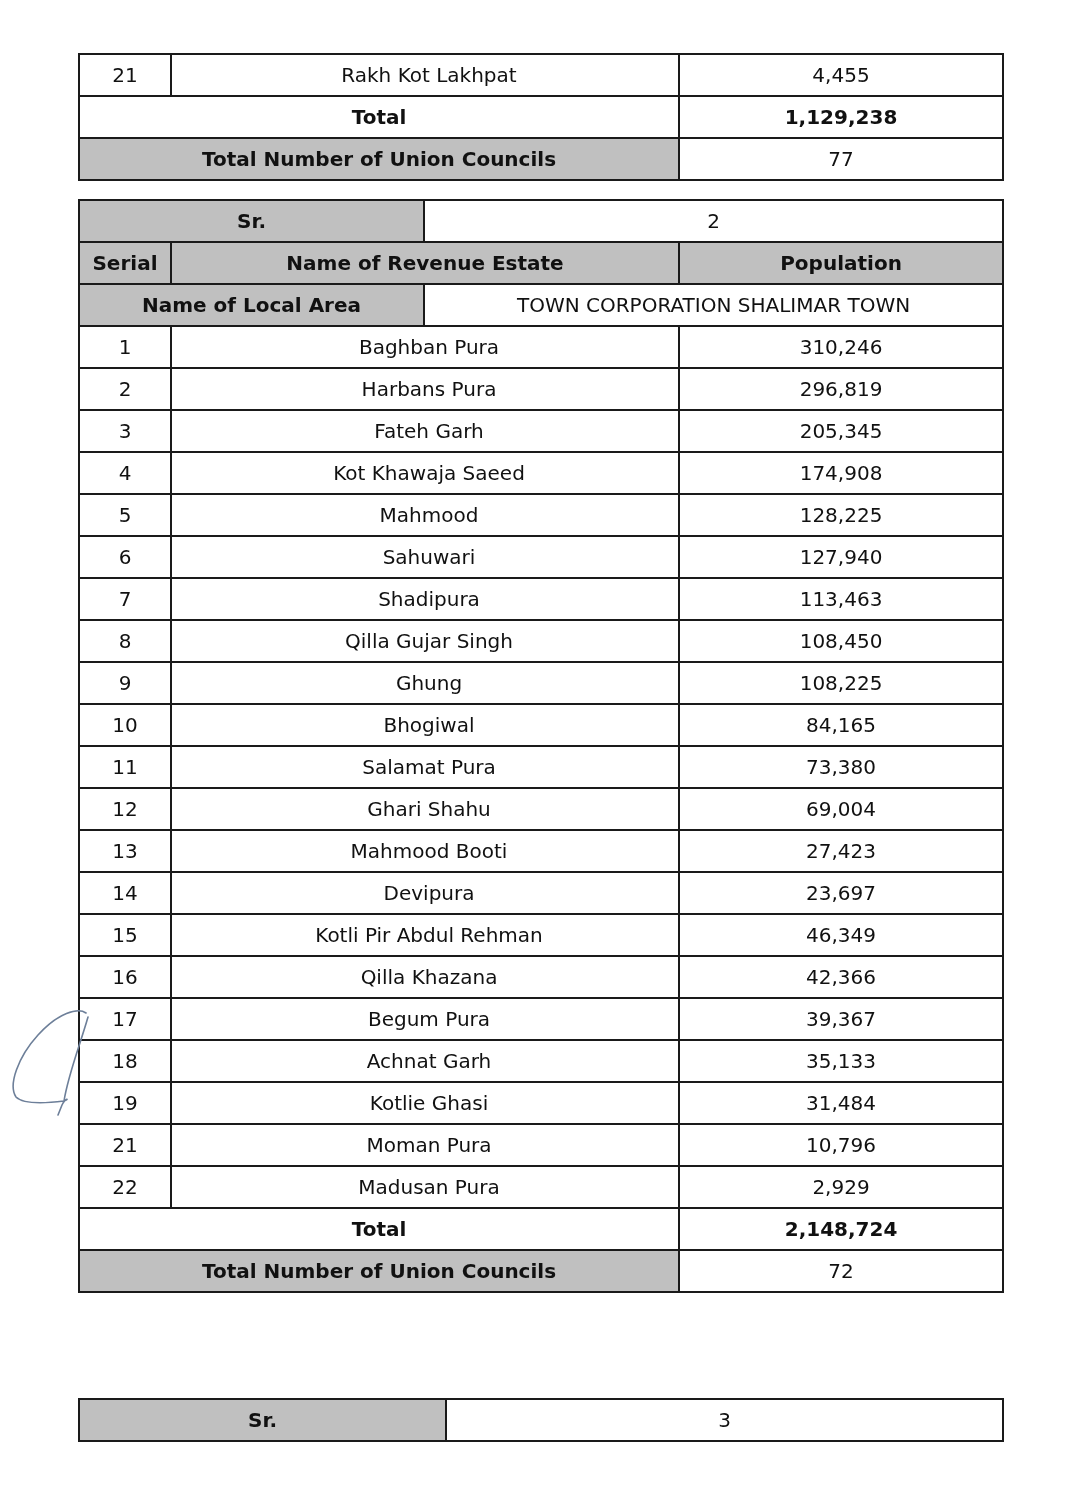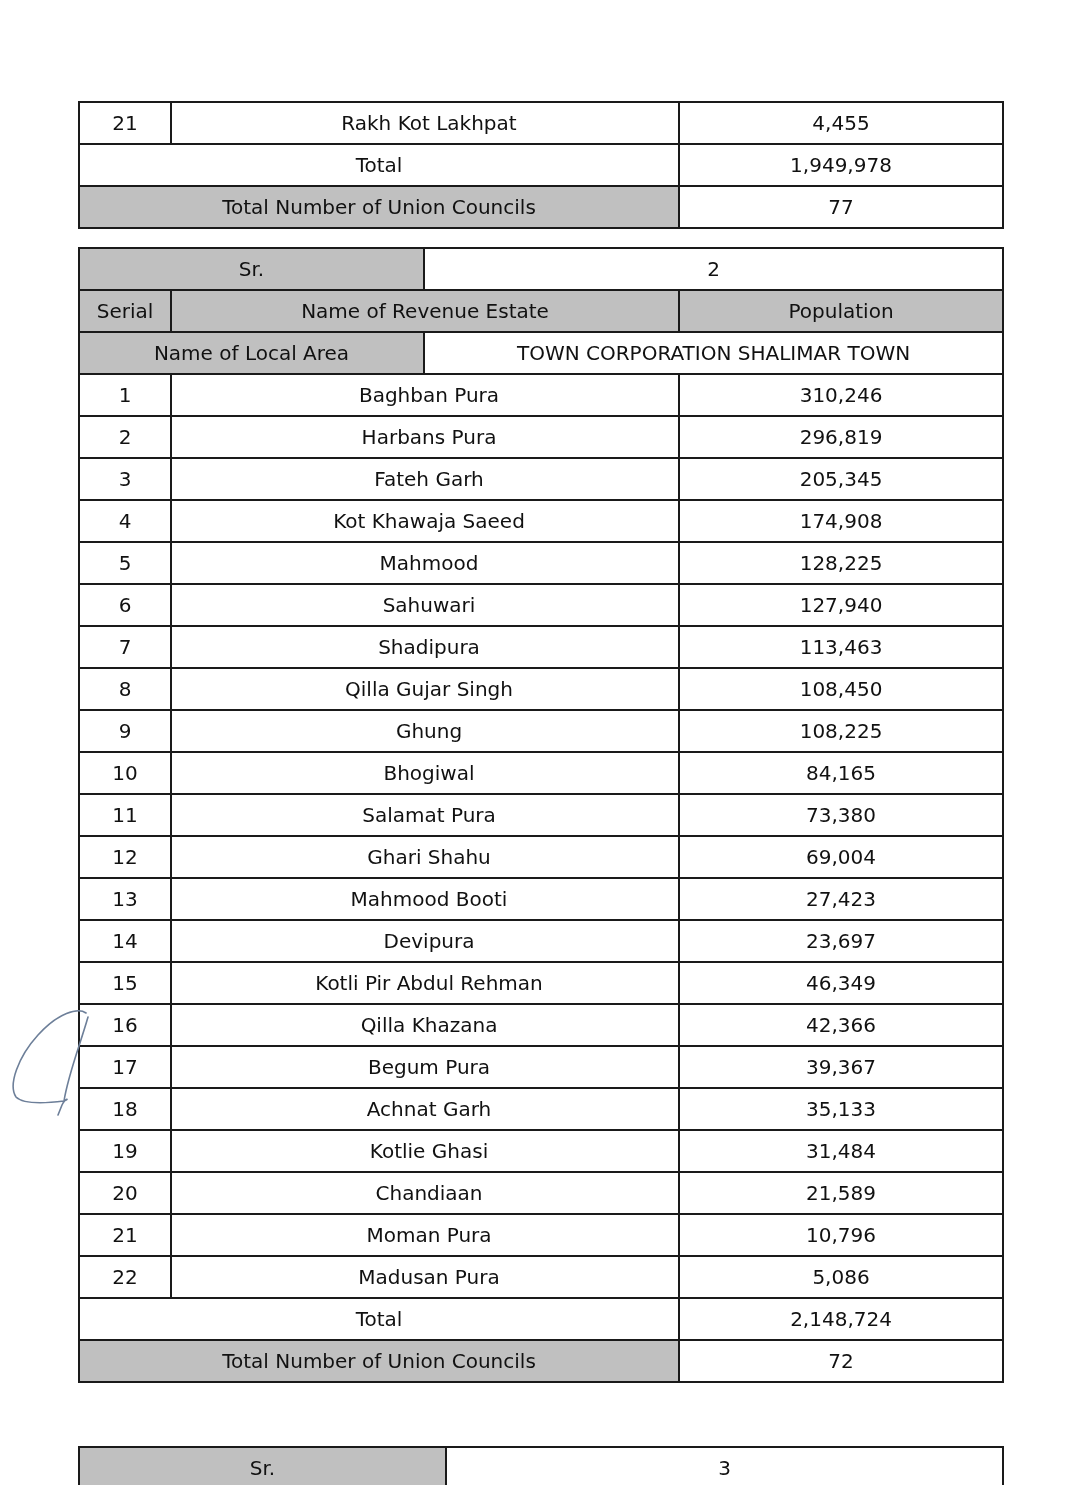--- a/index.html
+++ b/index.html
@@ -1,22 +1,22 @@
 <!DOCTYPE html>
 <html><head>
   <meta charset="utf-8">
   <style>
     html, body { margin: 0; padding: 0; background: #ffffff; }
     body { width: 1080px; height: 1485px; position: relative; overflow: hidden;
            font-family: "DejaVu Sans", sans-serif; color: #111; }
-    table { position: absolute; left: 78px; width: 924px; border-collapse: collapse; table-layout: fixed; margin-top: 48px; }
+    table { position: absolute; left: 78px; width: 924px; border-collapse: collapse; table-layout: fixed; }
     td { border: 2px solid #1a1a1a; height: 40px; padding: 0; font-size: 20px; text-align: center; vertical-align: middle; }
     td.left { text-align: center; padding-left: 8px; }
     td.gray { background: #c0c0c0; }
-    td.bold { font-weight: normal; }
+    td.bold { font-weight: bold; }
     #t1 { top: 53px; }
     #t2 { top: 199px; }
     #t3 { top: 1398px; }
     .sig { position: absolute; left: 8px; top: 1005px; width: 90px; height: 115px; }
   </style>
 </head>
 <body>
 
 <table id="t1">
   <colgroup>
@@ -25,21 +25,21 @@
       <col style="width:324px">
     </colgroup>
   <tbody>
       <tr>
     <td>21</td>
     <td class="left">Rakh Kot Lakhpat</td>
     <td>4,455</td>
   </tr>
   <tr>
     <td colspan="2" class="bold">Total</td>
-    <td class="bold">1,949,978</td>
+    <td class="bold">1,129,238</td>
   </tr>
   <tr>
     <td colspan="2" class="gray bold">Total Number of Union Councils</td>
     <td>77</td>
   </tr>
 </tbody>
   </table>
 
 <table id="t2">
   <colgroup>
@@ -153,33 +153,28 @@
         <td>18</td>
         <td class="left" colspan="2">Achnat Garh</td>
         <td>35,133</td>
       </tr>
       <tr>
         <td>19</td>
         <td class="left" colspan="2">Kotlie Ghasi</td>
         <td>31,484</td>
       </tr>
       <tr>
-        <td>20</td>
-        <td class="left" colspan="2">Chandiaan</td>
-        <td>21,589</td>
-      </tr>
-      <tr>
         <td>21</td>
         <td class="left" colspan="2">Moman Pura</td>
         <td>10,796</td>
       </tr>
       <tr>
         <td>22</td>
         <td class="left" colspan="2">Madusan Pura</td>
-        <td>5,086</td>
+        <td>2,929</td>
       </tr>
     </tbody>
   <tbody>
       <tr>
     <td colspan="3" class="bold">Total</td>
     <td class="bold">2,148,724</td>
   </tr>
   <tr>
     <td colspan="3" class="gray bold">Total Number of Union Councils</td>
     <td>72</td>

